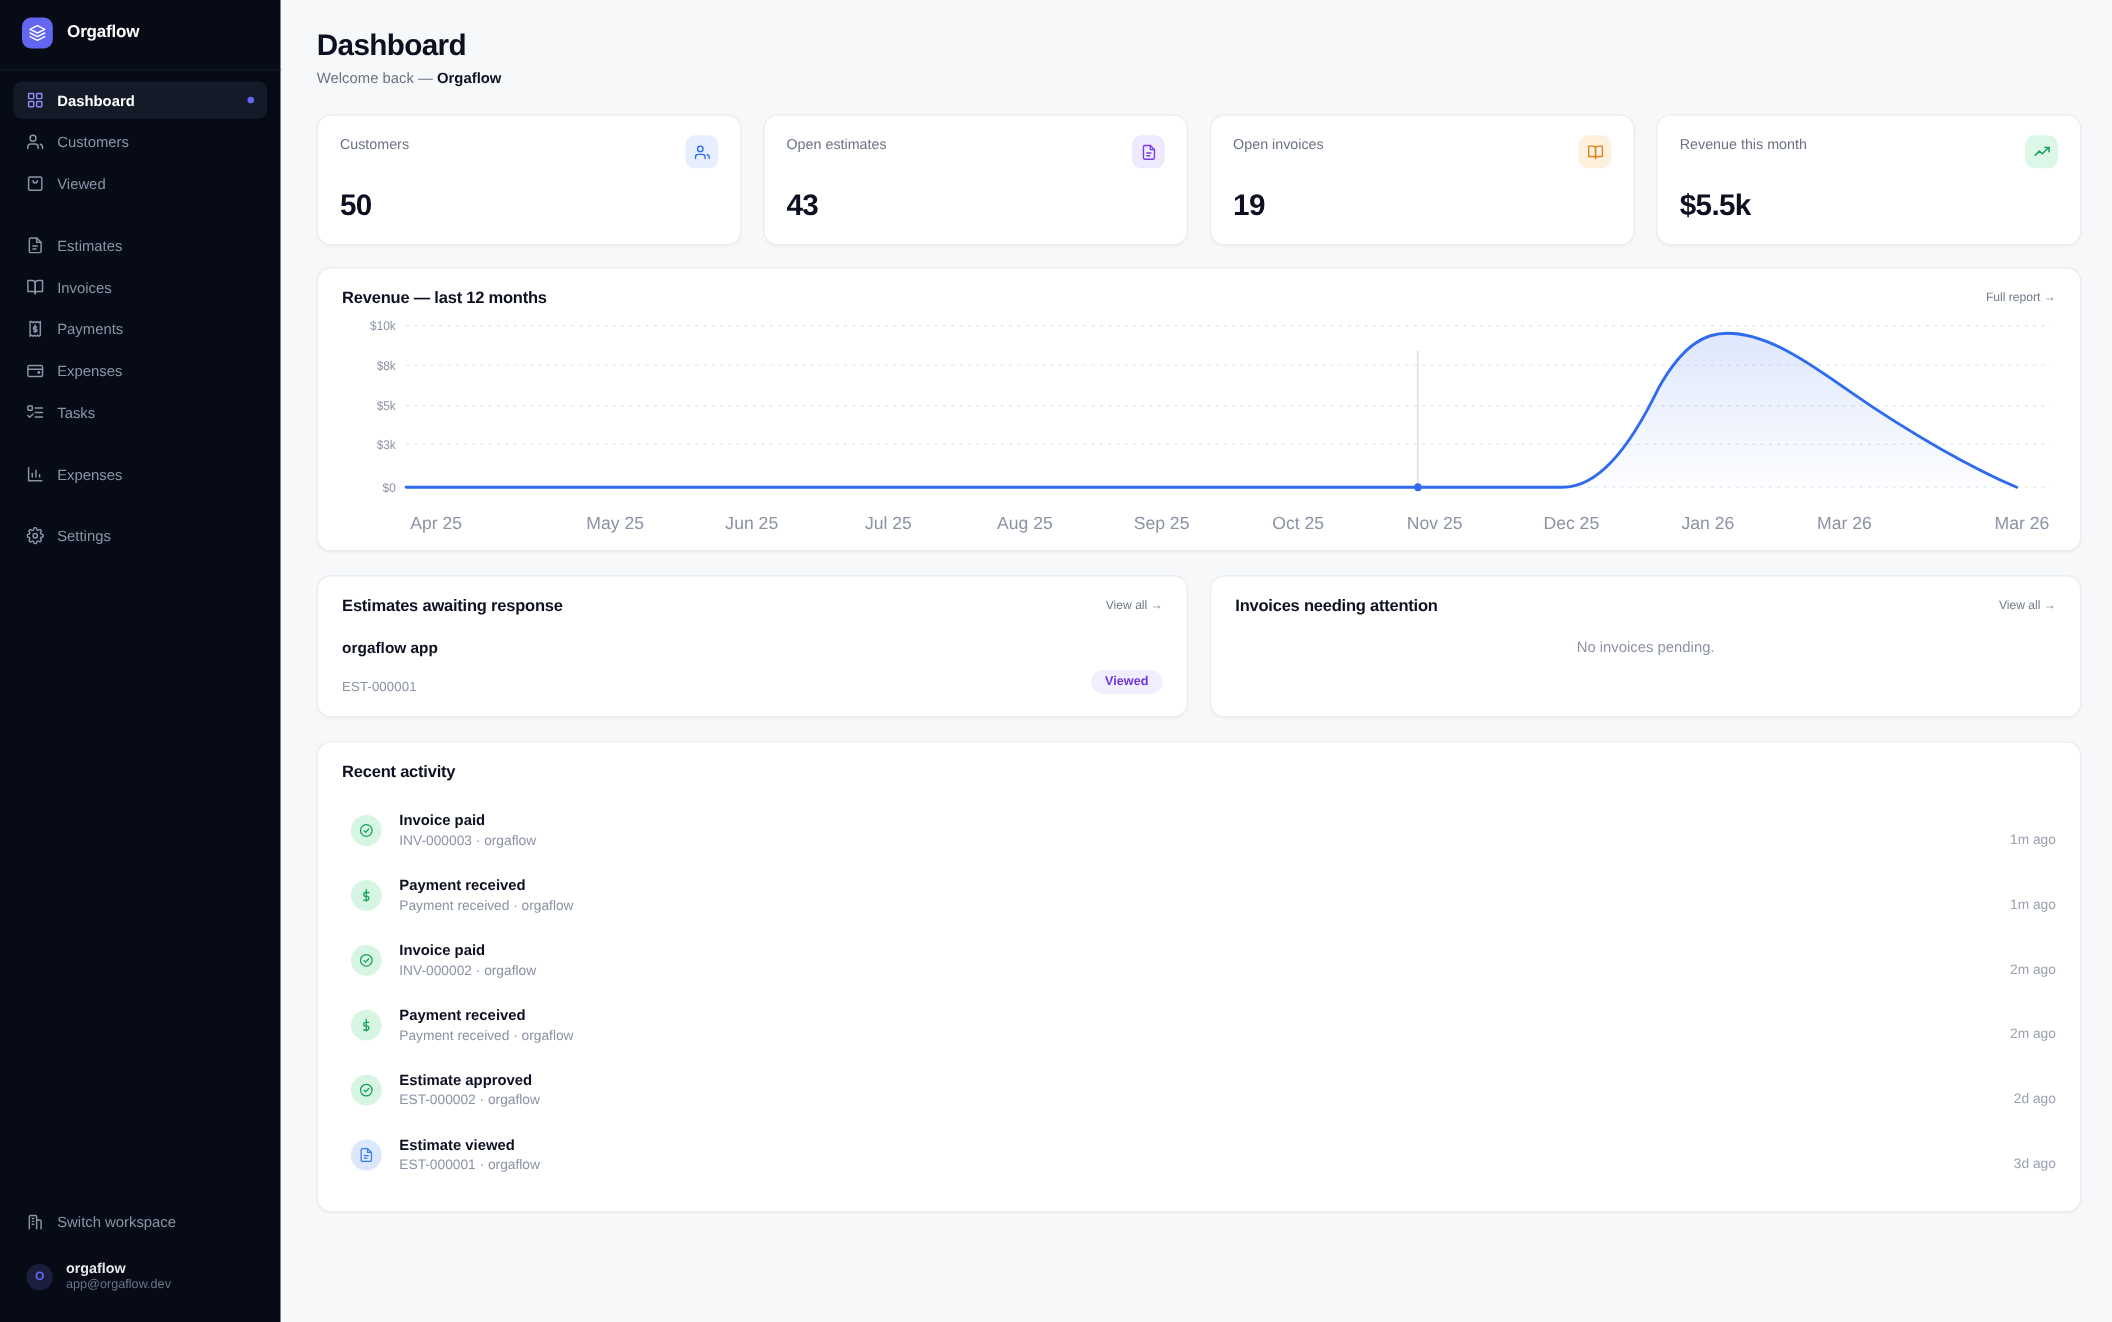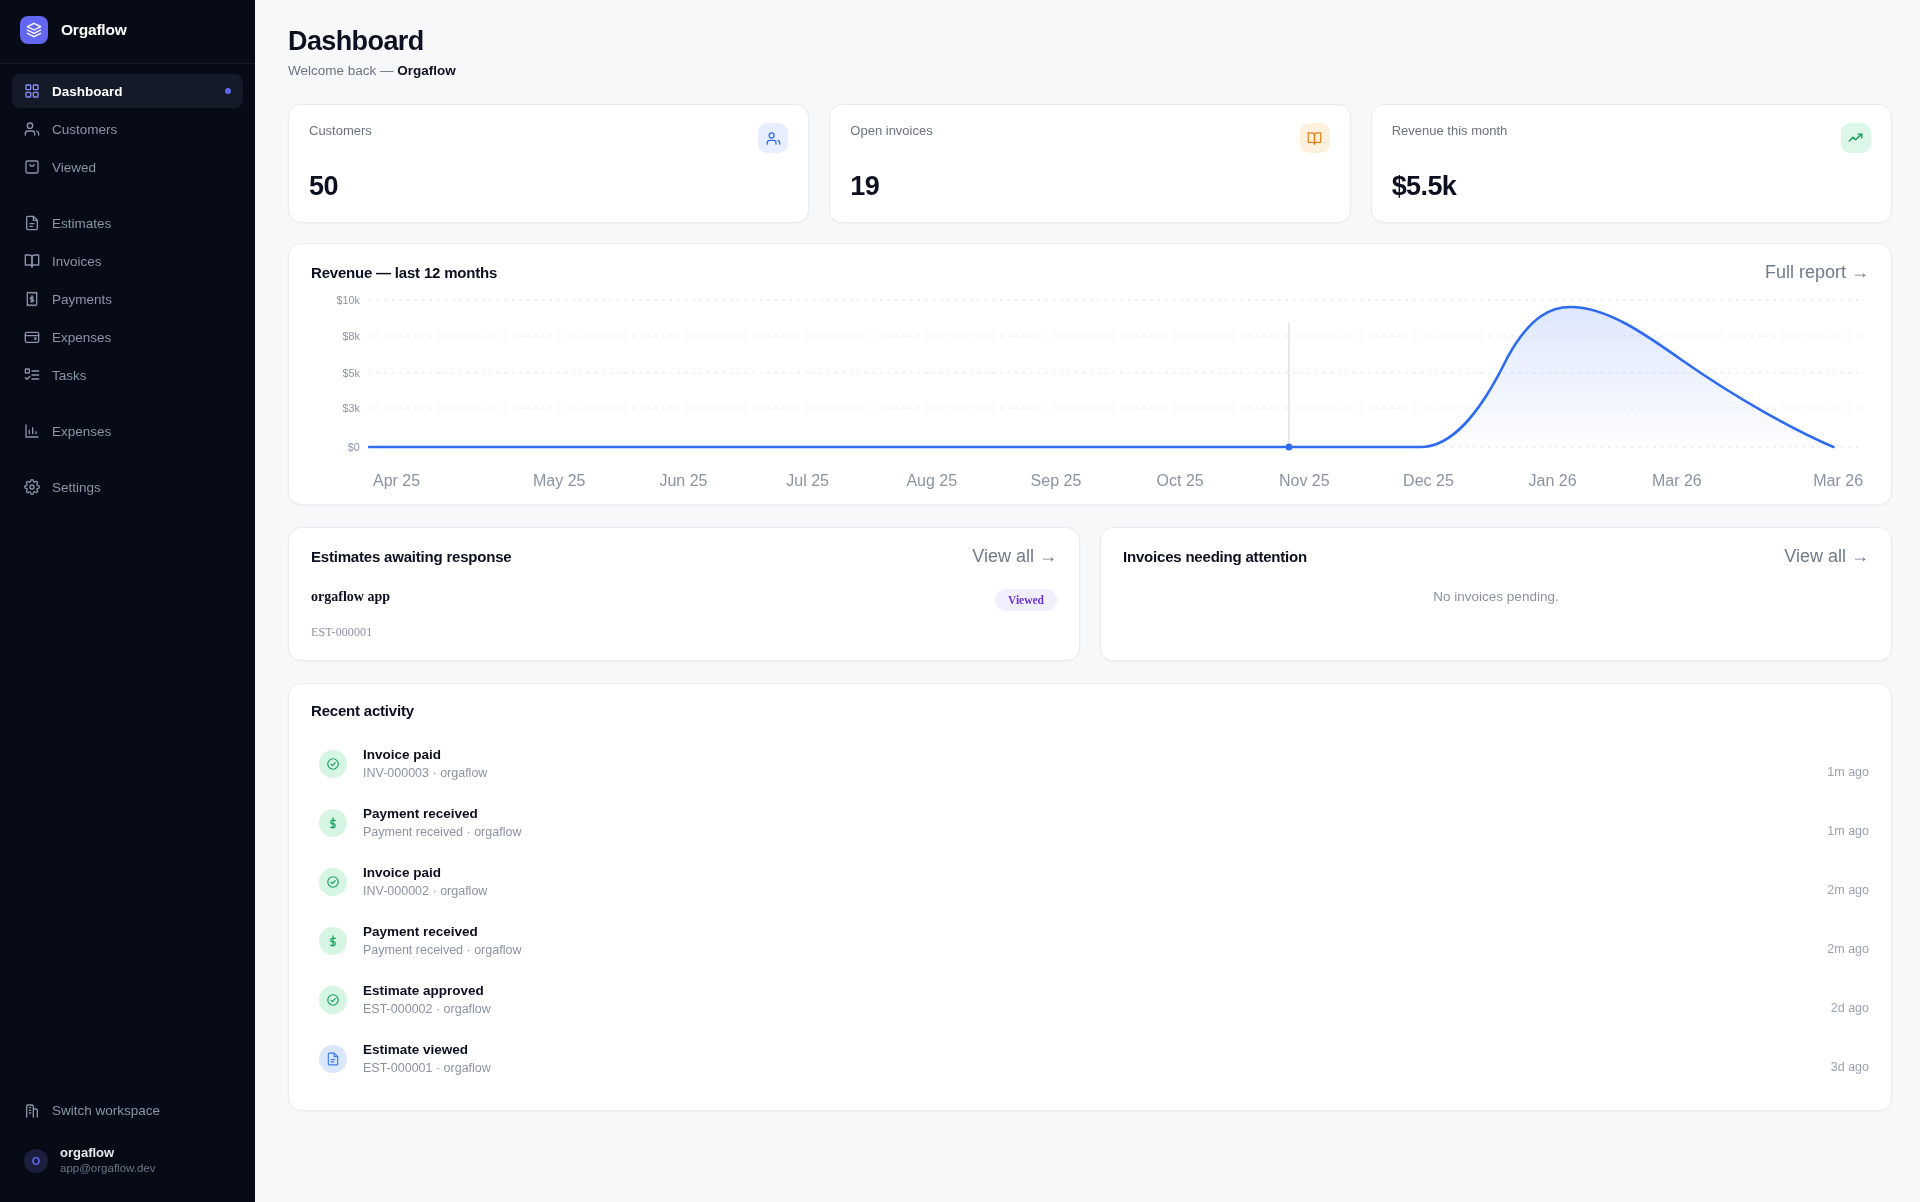--- a/index.html
+++ b/index.html
@@ -89,33 +89,33 @@
   .kpi-value { font-size: 27px; font-weight: 800; color: #0c1020; margin-top: 18px; letter-spacing: -0.6px; }
 
   
   .card {
     background: #ffffff; border: 1px solid #e9ebef; border-radius: 13px;
     box-shadow: 0 1px 2px rgba(16,24,40,0.03);
   }
   .chart-card { margin-top: 20px; padding: 18px 22px 14px 22px; }
   .card-head { display: flex; align-items: center; justify-content: space-between; gap: 20px; }
   .card-title { font-size: 15px; font-weight: 700; color: #0c1020; letter-spacing: -0.2px; }
-  .card-link { font-size: 18px; color: #707a8a; cursor: pointer; }
+  .card-link { font-size: 11px; color: #707a8a; cursor: pointer; }
   .chart-wrap { position: relative; height: 175px; margin-top: 12px; }
   .chart-svg { display: block; width: 100%; height: 175px; }
   .x-axis { display: flex; justify-content: space-between; padding: 0 6px 0 62px; margin-top: 2px; }
   .x-axis span { font-size: 16px; color: #8b93a3; flex: 1; text-align: center; }
   .x-axis span:first-child { text-align: left; }
   .x-axis span:last-child { text-align: right; }
 
   
   .panel-row { display: flex; gap: 20px; margin-top: 22px; }
   .panel { flex: 1; padding: 18px 22px 20px 22px; min-height: 128px; }
   .panel-body { margin-top: 22px; }
-  .est-row { display: flex; align-items: flex-start; justify-content: space-between; font-family: Liberation Serif, serif; }
+  .est-row { display: flex; align-items: flex-end; justify-content: space-between; }
   .est-name { font-size: 14px; font-weight: 600; color: #0c1020; }
   .est-no { font-size: 12px; color: #8b93a3; margin-top: 20px; letter-spacing: 0.1px; }
   .badge {
     background: #f1eefe; color: #6d36d9; font-size: 11.5px; font-weight: 600;
     padding: 5px 13px; border-radius: 999px;
   }
   .empty { text-align: center; font-size: 13.5px; color: #8b93a3; padding: 22px 0 10px 0; }
 
   
   .activity-card { margin-top: 22px; padding: 18px 22px 22px 22px; }
@@ -308,20 +308,34 @@
             <svg width="15" height="15" viewBox="0 0 24 24" fill="none" stroke="currentColor" stroke-width="2" stroke-linecap="round">
                 <path d="M16 21v-2a4 4 0 0 0-4-4H6a4 4 0 0 0-4 4v2"></path>
                 <circle cx="9" cy="7" r="4"></circle>
                 <path d="M22 21v-2a4 4 0 0 0-3-3.87"></path>
               </svg>
           </span>
         </div>
         <div class="kpi-value">50</div>
       </div>
 
+      <div class="kpi">
+        <div class="kpi-top">
+          <span class="kpi-label">Open estimates</span>
+          <span class="kpi-ic violet">
+            <svg width="15" height="15" viewBox="0 0 24 24" fill="none" stroke="currentColor" stroke-width="2" stroke-linecap="round" stroke-linejoin="round">
+                <path d="M14 2H6a2 2 0 0 0-2 2v16a2 2 0 0 0 2 2h12a2 2 0 0 0 2-2V8z"></path>
+                <polyline points="14 2 14 8 20 8"></polyline>
+                <line x1="9" y1="13" x2="15" y2="13"></line>
+                <line x1="9" y1="17" x2="13" y2="17"></line>
+              </svg>
+          </span>
+        </div>
+        <div class="kpi-value">43</div>
+      </div>
 
       <div class="kpi">
         <div class="kpi-top">
           <span class="kpi-label">Open invoices</span>
           <span class="kpi-ic amber">
             <svg width="15" height="15" viewBox="0 0 24 24" fill="none" stroke="currentColor" stroke-width="2" stroke-linecap="round" stroke-linejoin="round">
                 <path d="M2 3h6a4 4 0 0 1 4 4v14a3 3 0 0 0-3-3H2z"></path>
                 <path d="M22 3h-6a4 4 0 0 0-4 4v14a3 3 0 0 1 3-3h7z"></path>
               </svg>
           </span>

